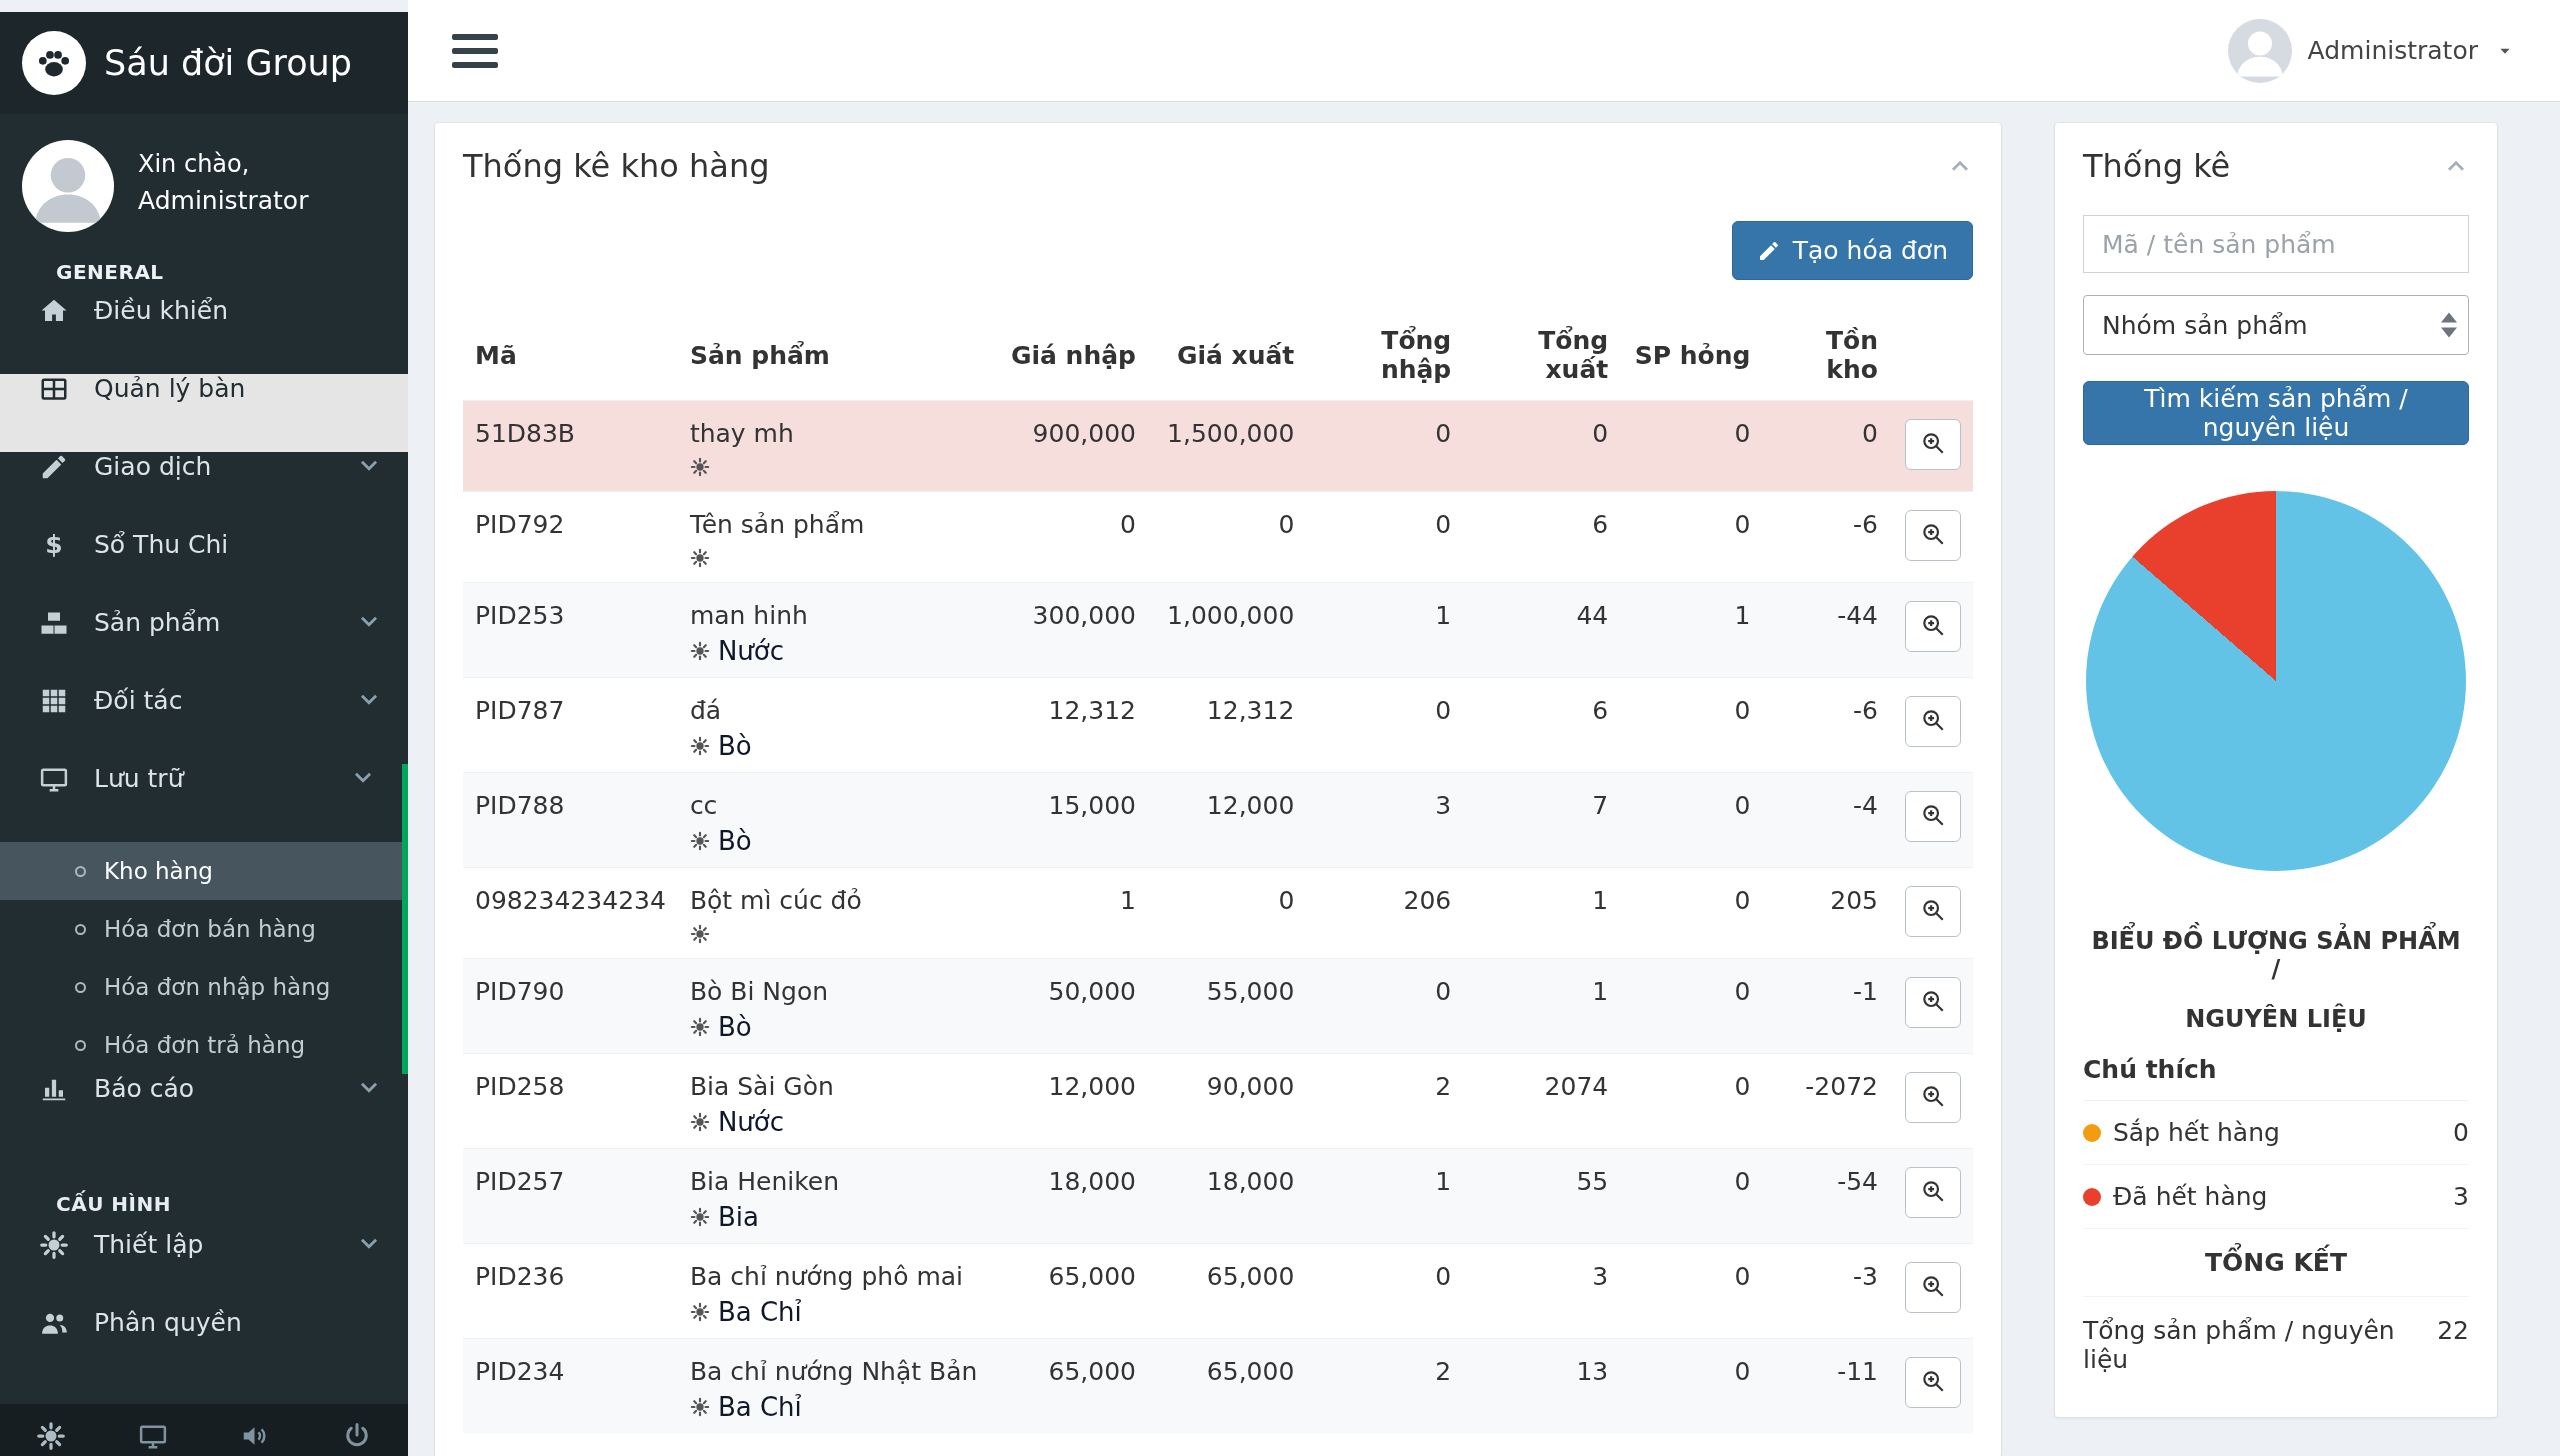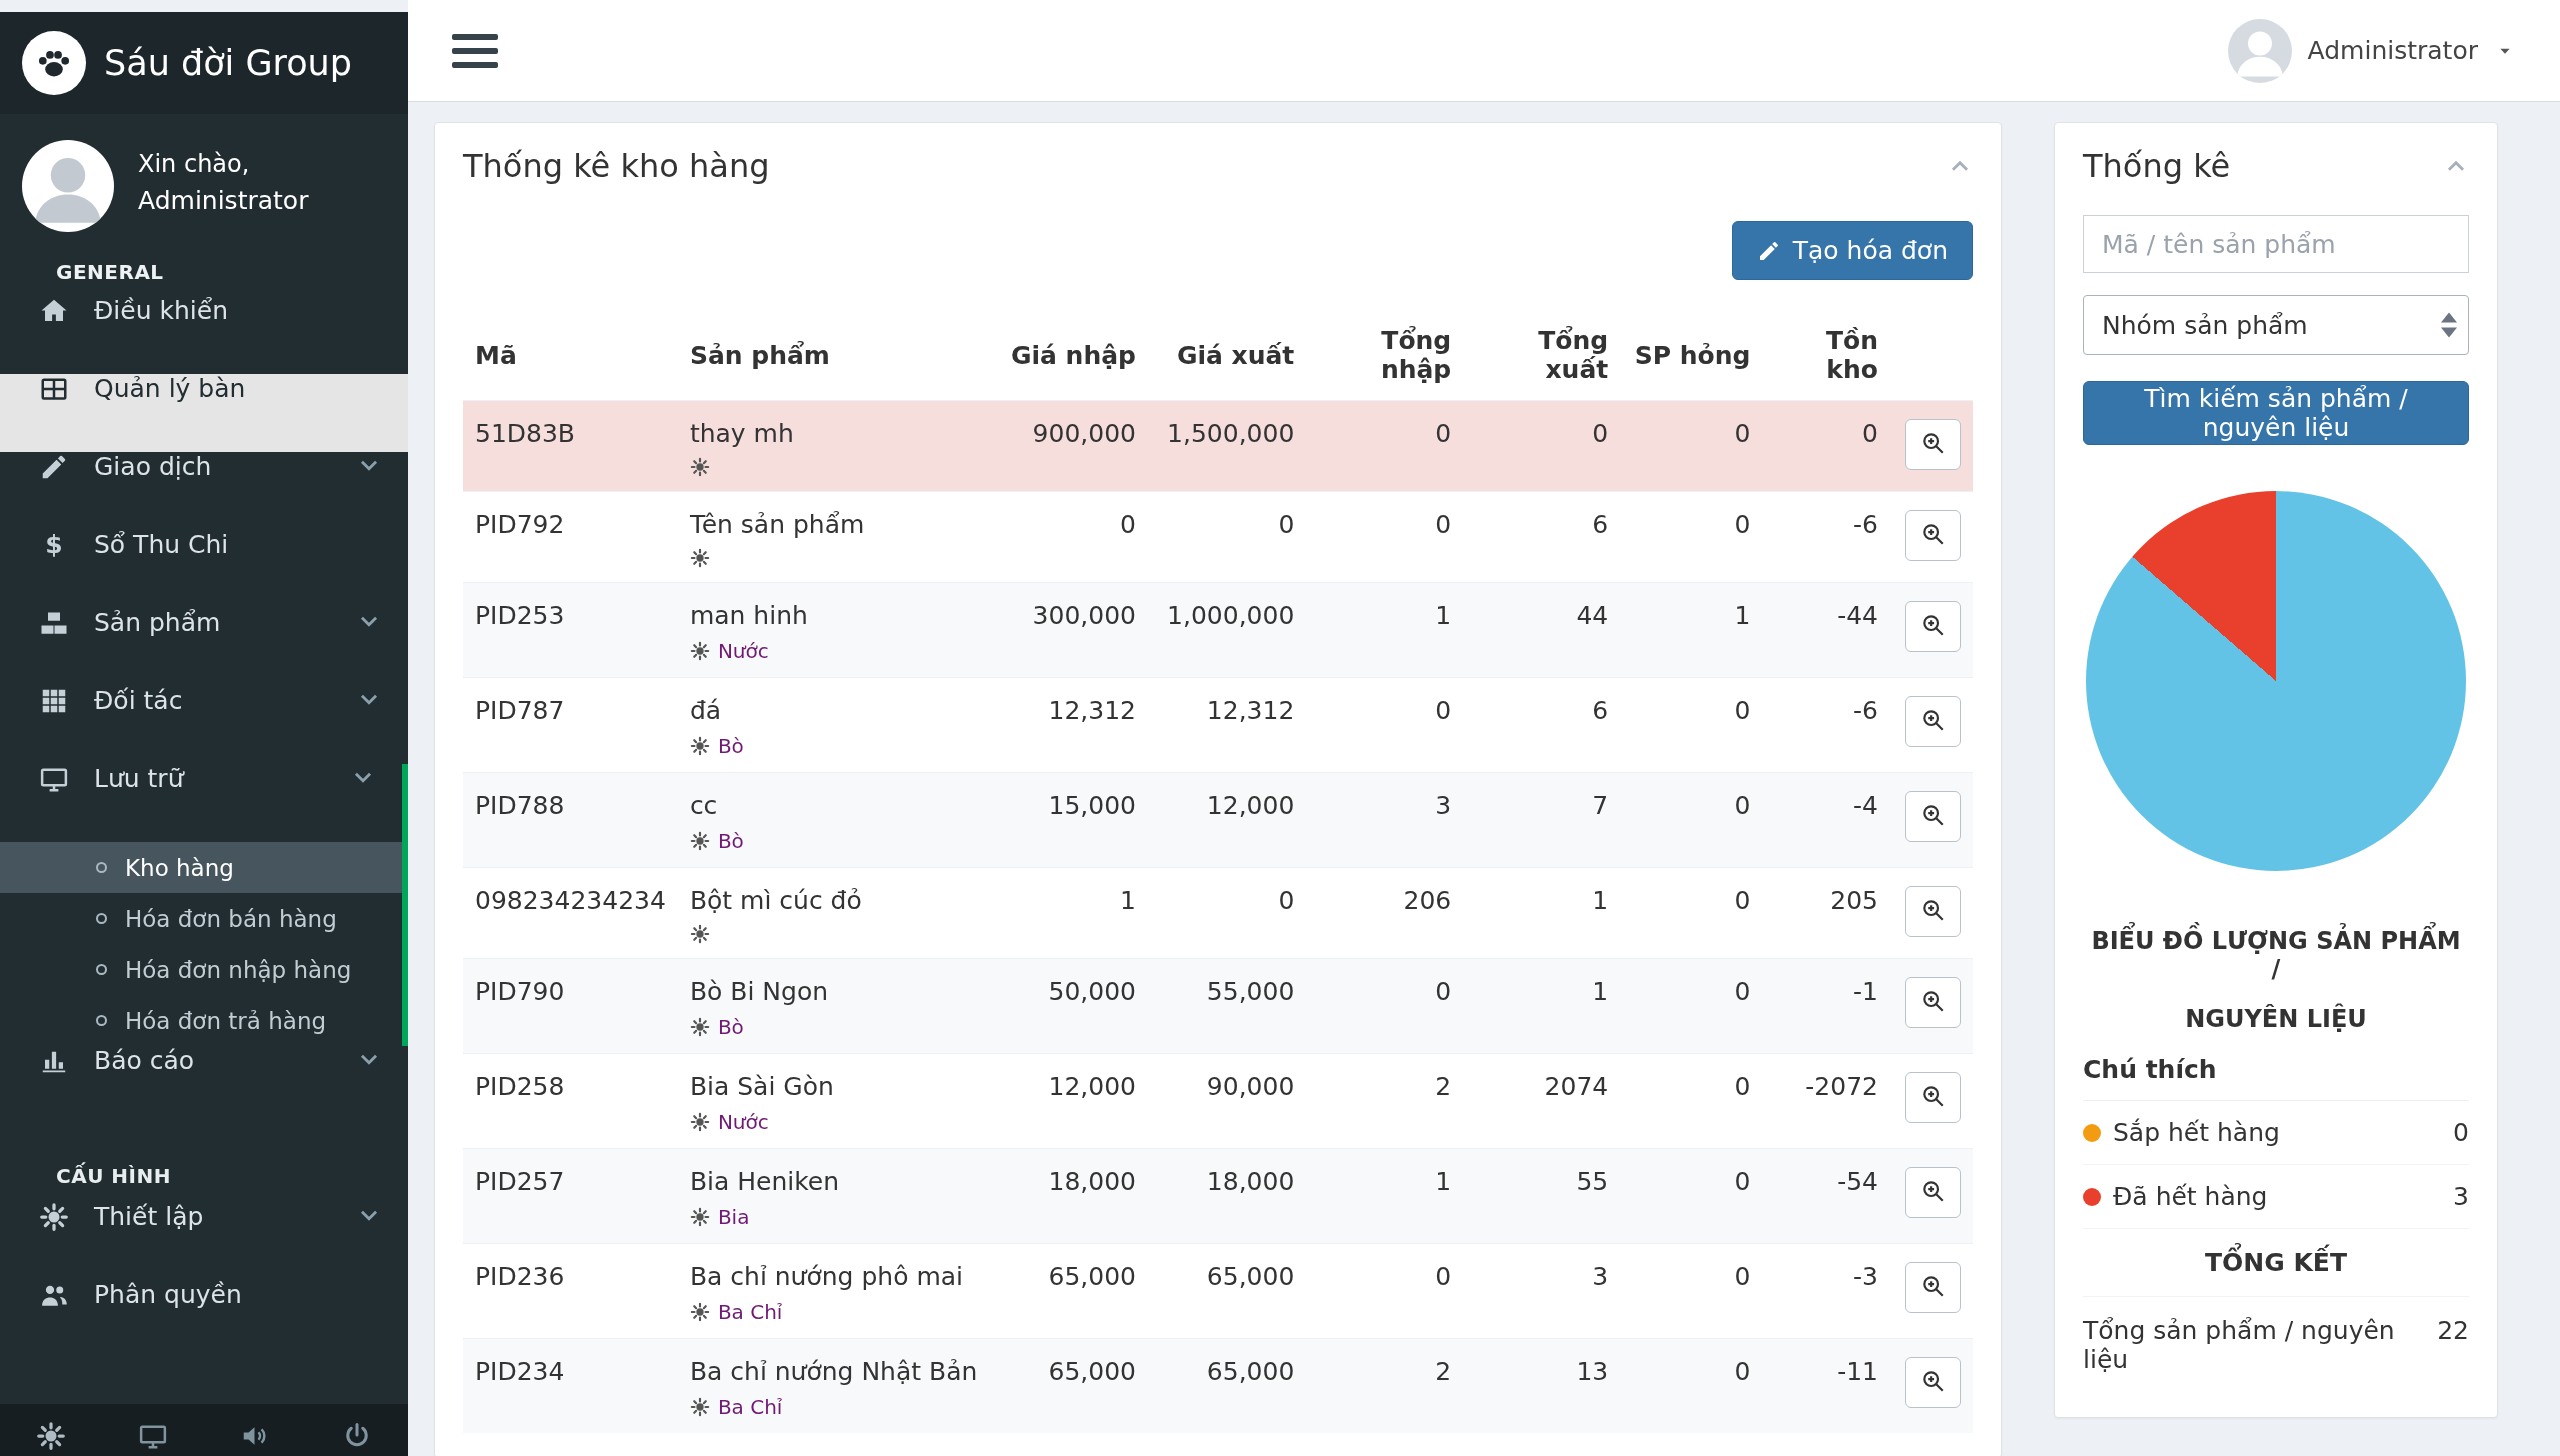--- a/index.html
+++ b/index.html
@@ -25,21 +25,21 @@
   .general-label{padding:22px 0 12px 56px;font-size:20px;font-weight:bold;color:#eef2f4;letter-spacing:.5px}
   .menu{font-size:25px}
   .menu-item{display:flex;align-items:flex-start;gap:22px;height:78px;padding:0 26px 0 36px;color:#dde4e8}
   .mi-icon{width:36px;height:30px;flex:none;display:flex;align-items:center;justify-content:center;color:#c5d0d6}
   .mi-icon .iw{width:30px;height:30px}
   .mi-label{white-space:nowrap}
   .mi-caret{margin-left:auto;width:26px;height:26px;color:#8aa0ac}
   .menu-item.active-light{background:#e5e5e5;color:#222d32}
   .menu-item.active-light .mi-icon{color:#222d32}
   .menu-group{border-right:6px solid #00a65a}
-  .submenu-item{display:flex;align-items:center;gap:18px;height:51px;padding-left:96px;font-size:23px;color:#c2cdd3}
+  .submenu-item{display:flex;align-items:center;gap:18px;height:58px;padding-left:75px;font-size:23px;color:#c2cdd3}
   .submenu-item .dot{width:11px;height:11px;border:2px solid #aab9c1;border-radius:50%;flex:none}
   .submenu-item.active{background:#46555e;color:#fff}
   .menu-section{padding:40px 0 14px 56px;font-size:20px;font-weight:bold;color:#e8eef0;letter-spacing:.5px}
   .sidebar-footer{position:absolute;bottom:0;left:0;width:100%;height:64px;background:#161e22;display:flex;z-index:5}
   .sf-btn{flex:1;display:flex;align-items:center;justify-content:center;color:#7f949f}
   .sf-btn .iw{width:30px;height:30px}
   .sf-btn:first-child{color:#aebbc2}
 
   
   .topbar{position:absolute;left:408px;top:0;right:0;height:102px;background:#fff;border-bottom:1px solid #d9dde2;display:flex;align-items:center;padding:0 44px;z-index:10}
@@ -73,21 +73,21 @@
   .inv-table th:nth-child(3){width:10%}
   .inv-table th:nth-child(4){width:10.5%}
   .inv-table th:nth-child(5){width:10.5%}
   .inv-table th:nth-child(6){width:10.5%}
   .inv-table th:nth-child(7){width:9.5%}
   .inv-table th:nth-child(8){width:8.5%}
   .inv-table th:nth-child(9){width:5.5%}
   .inv-table tbody tr:nth-child(odd){background:#f8f9fa}
   .inv-table tbody tr.highlight{background:#f6dedd}
   .pname{color:#333;line-height:30px}
-  .pgroup{display:flex;align-items:center;gap:8px;margin-top:8px;font-size:20px;color:#701a75;line-height:24px}
+  .pgroup{display:flex;align-items:center;gap:8px;margin-top:8px;font-size:26px;color:#0f172a;line-height:24px}
   .gear-sm{width:20px;height:20px;color:#555;flex:none}
   .c-act{text-align:right;white-space:nowrap}
   .zoom-btn{background:#fff;border:1px solid #b9c2ca;border-radius:6px;padding:10px 14px;cursor:pointer;color:#333}
   .zoom-btn .iw{width:26px;height:26px}
 
   
   .stats-panel .panel-head{margin-bottom:30px}
   .search-input{width:100%;height:58px;border:1px solid #ccd1d8;border-radius:0;font-size:25px;padding:0 18px;color:#333;background:#fff;font-family:inherit;outline:none}
   .search-input::placeholder{color:#9aa2ab}
   .select-wrap{position:relative;margin-top:22px}

